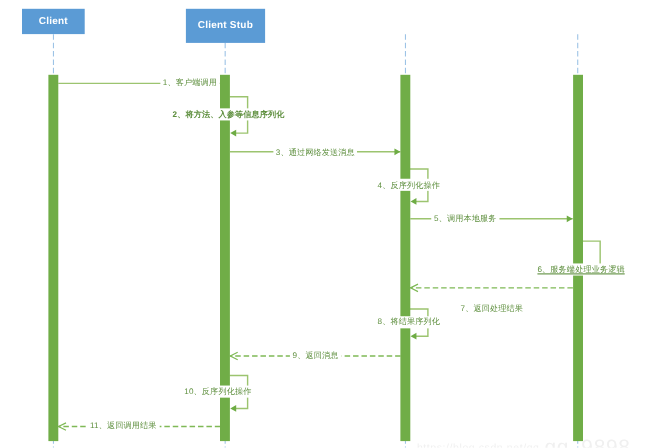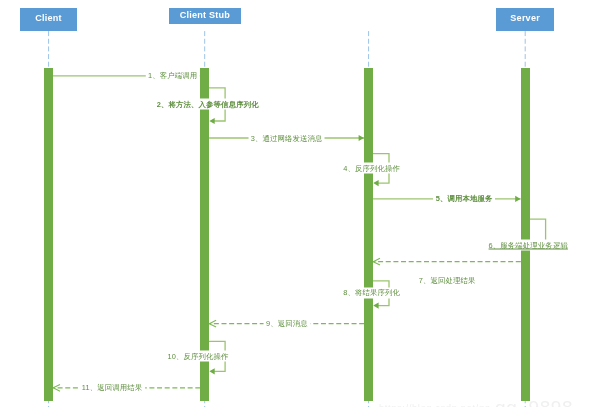--- a/index.html
+++ b/index.html
@@ -79,31 +79,28 @@
         </g>
       </g>
   </svg>
   <div class="act" style="left: 44.2px; top: 67.5px; width: 8.8px; height: 333px;"></div>
   <div class="act" style="left: 200.3px; top: 67.5px; width: 8.8px; height: 333px;"></div>
   <div class="act" style="left: 364.2px; top: 67.5px; width: 8.8px; height: 333px;"></div>
   <div class="act" style="left: 520.8px; top: 67.5px; width: 8.8px; height: 333px;"></div>
   <div class="hdr" style="left: 20.2px; top: 7.8px; width: 56.5px; height: 23.3px;">
       <span>Client</span>
     </div>
-  <div class="hdr" style="left: 168.8px; top: 7.8px; width: 72.2px; height: 16px;">
+  <div class="hdr" style="left: 168.8px; top: 7.8px; width: 72.2px; height: 31px;">
       <span>Client Stub</span>
-    </div>
-  <div class="hdr" style="left: 496.2px; top: 7.8px; width: 57.9px; height: 23.3px;">
-      <span>Server</span>
     </div>
   <div class="msglabel" style="left: 126.55px; top: 75.8px; margin-left: 46px;">1、客户端调用</div>
   <div class="msglabel" style="left: 207.7px; top: 104.15px; font-weight: bold;">2、将方法、入参等信息序列化</div>
   <div class="msglabel" style="left: 286.55px; top: 138px;">3、通过网络发送消息</div>
   <div class="msglabel" style="left: 371.6px; top: 168.1px;">4、反序列化操作</div>
-  <div class="msglabel" style="left: 464px; top: 198.9px; font-weight: bold;">5、调用本地服务</div>
+  <div class="msglabel" style="left: 423px; top: 198.9px;">5、调用本地服务</div>
   <div class="msglabel" style="left: 528.2px; top: 245px; text-decoration: underline;">6、服务端处理业务逻辑</div>
   <div class="msglabel" style="left: 447px; top: 261.7px; margin-top: 19px;">7、返回处理结果</div>
   <div class="msglabel" style="left: 371.6px; top: 292.95px;">8、将结果序列化</div>
   <div class="msglabel" style="left: 286.75px; top: 323.7px;">9、返回消息</div>
   <div class="msglabel" style="left: 198px; top: 356.05px;">10、反序列化操作</div>
   <div class="msglabel" style="left: 112px; top: 387.8px;">11、返回调用结果</div>
   <div class="wm wm-url">https://blog.csdn.net/qq_</div>
   <div class="wm wm-id">qq_9898</div>
 </div>
 

